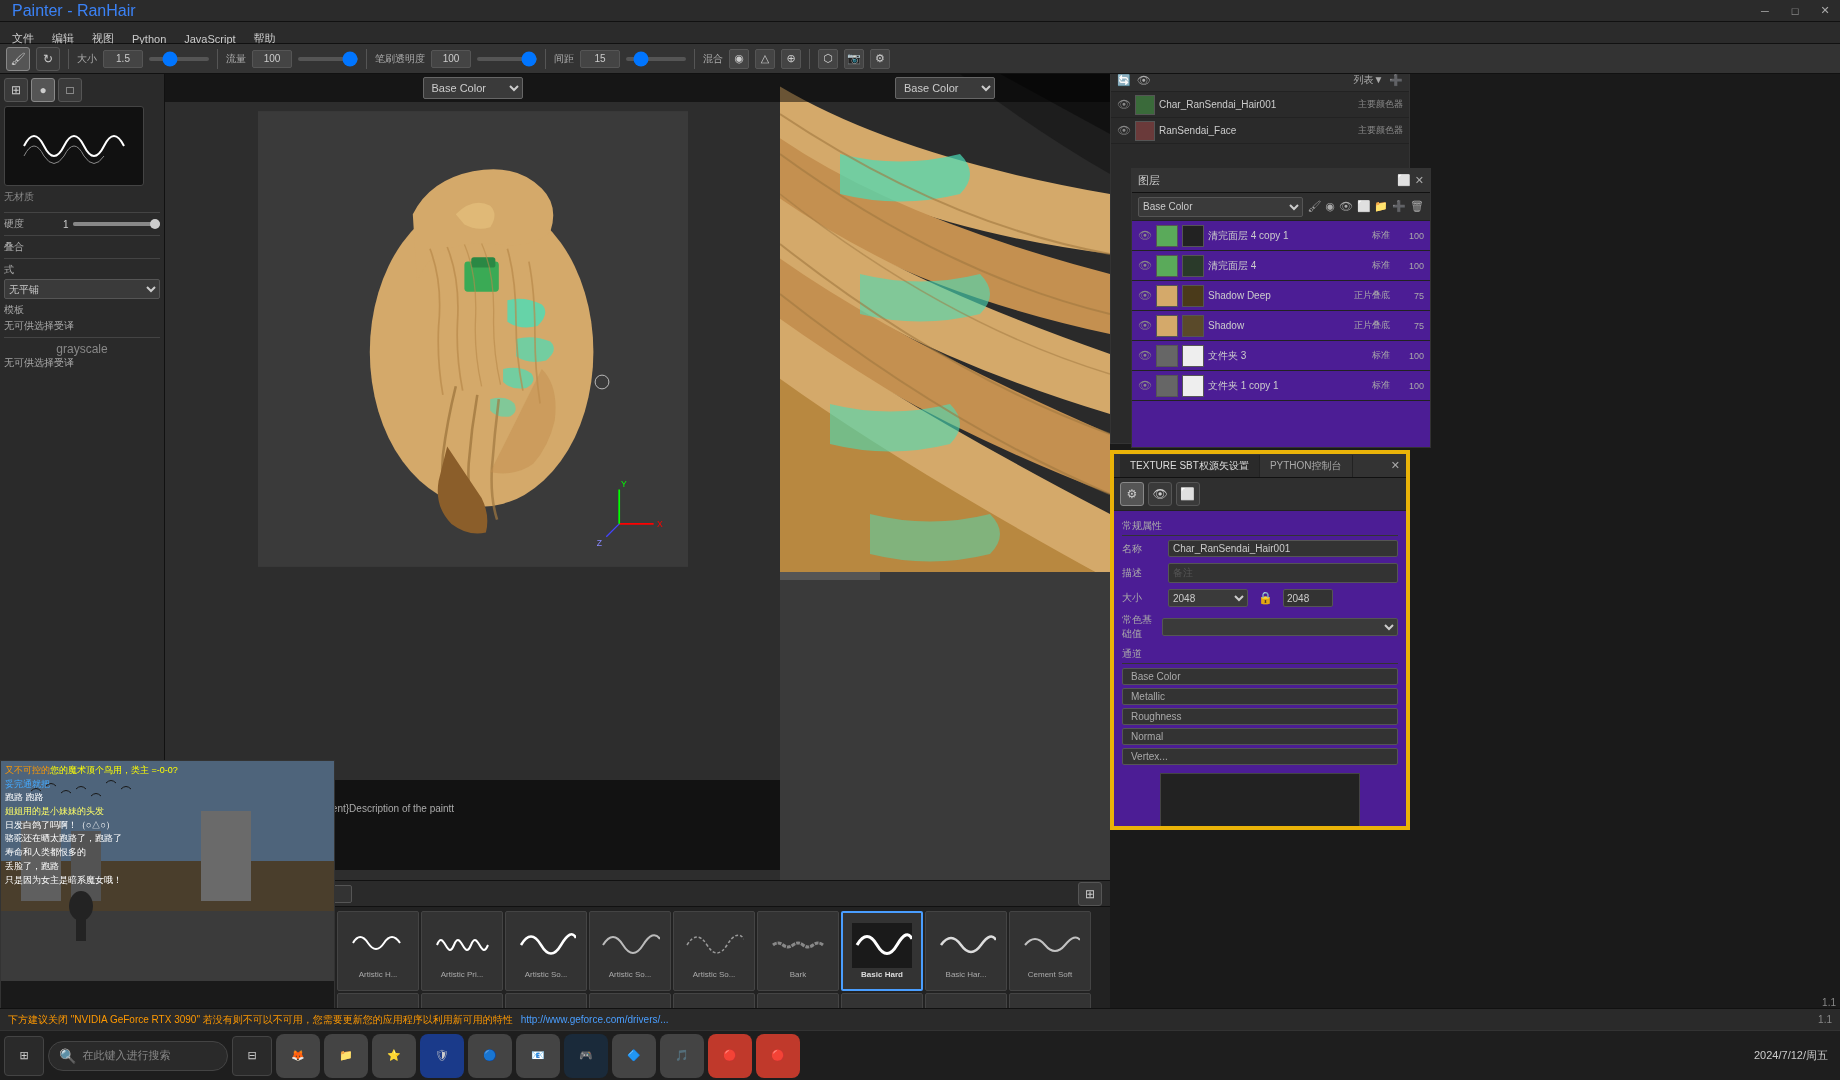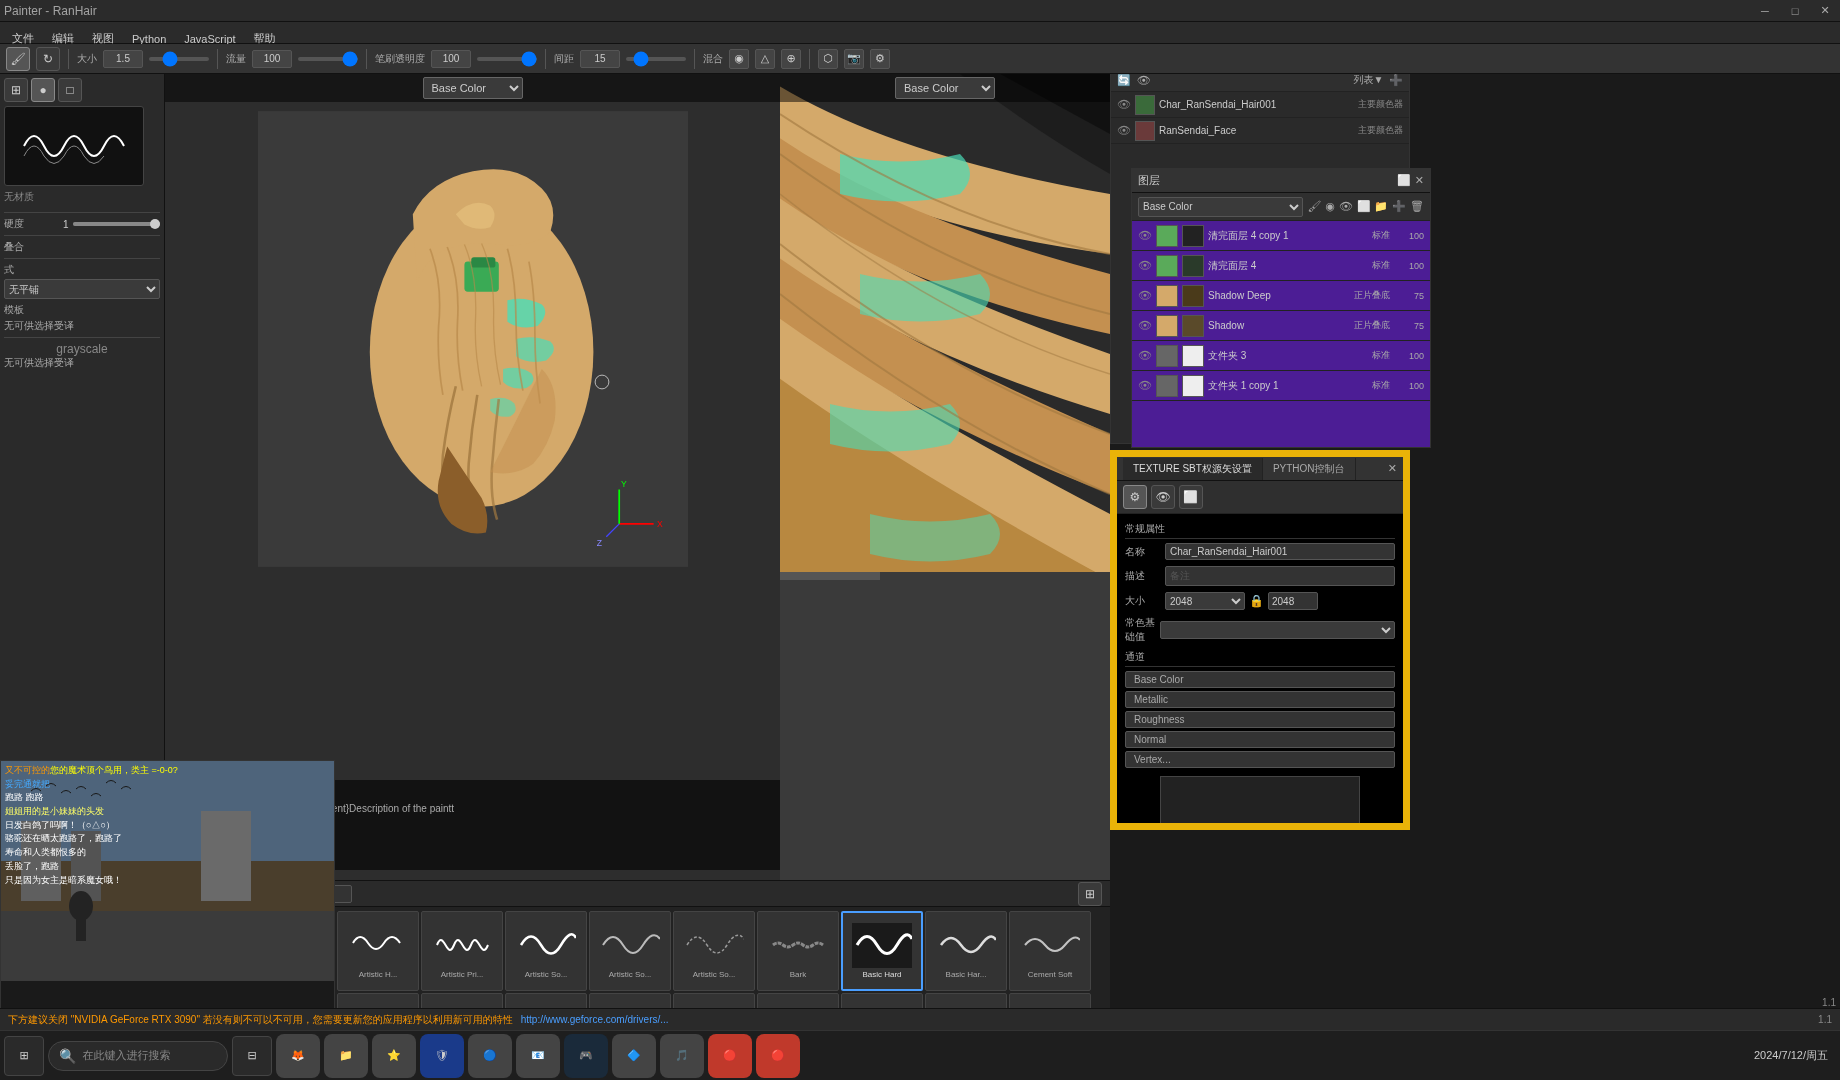--- a/index.html
+++ b/index.html
@@ -4,21 +4,21 @@
   <style>
     * { margin: 0; padding: 0; box-sizing: border-box; }
     body { width: 1840px; height: 1080px; background: #1a1a1a; font-family: 'Microsoft YaHei', 'SimHei', sans-serif; font-size: 11px; color: #ccc; overflow: hidden; position: relative; }
 
     
     #titlebar {
       position: absolute; top: 0; left: 0; width: 1840px; height: 22px;
       background: #2b2b2b; display: flex; align-items: center; justify-content: space-between;
       border-bottom: 1px solid #111; z-index: 100;
     }
-    #titlebar .title { padding-left: 4px; font-size: 12px; color: #a3a3a3; }
+    #titlebar .title { padding-left: 12px; font-size: 16px; color: #3b82f6; }
     #titlebar .controls { display: flex; gap: 0; }
     #titlebar .ctrl-btn { width: 30px; height: 22px; display: flex; align-items: center; justify-content: center; cursor: pointer; font-size: 11px; color: #aaa; }
 
     
     #menubar {
       position: absolute; top: 22px; left: 0; width: 1840px; height: 22px;
       background: #2b2b2b; display: flex; align-items: center; gap: 2px;
       border-bottom: 1px solid #111; z-index: 100; padding: 0 4px;
     }
     #menubar .menu-item { padding: 2px 8px; cursor: pointer; font-size: 11px; color: #ccc; border-radius: 2px; margin-top: 12px; }
@@ -121,31 +121,31 @@
       border-bottom: 1px solid #222; cursor: pointer; height: 30px;
     }
     .layer-thumb { width: 22px; height: 22px; border: 1px solid #555; }
     .layer-name { flex: 1; font-size: 10px; color: #ccc; }
     .layer-mode { font-size: 9px; color: #aaa; }
     .layer-opacity { font-size: 9px; color: #aaa; width: 30px; text-align: right; }
 
     
     #texture-settings {
       position: absolute; top: 444px; left: 1110px; width: 300px; height: 290px;
-      background: #000000; border: 7px solid #eab308; z-index: 50; overflow: hidden;
+      background: #4c1d95; border: 4px solid #eab308; z-index: 50; overflow: hidden;
     }
     #texture-settings .panel-header {
       background: #333; height: 24px; display: flex; align-items: center; justify-content: space-between;
       padding: 0 6px; border-bottom: 1px solid #111;
     }
     .ts-tabs { display: flex; background: #333; border-bottom: 1px solid #222; }
     .ts-tab { padding: 4px 10px; font-size: 10px; color: #aaa; cursor: pointer; border-right: 1px solid #222; }
     .ts-tab.active { background: #2a2a2a; color: #ddd; }
     .ts-content { padding: 8px; }
-    .ts-row { display: flex; align-items: center; margin-bottom: 6px; }
+    .ts-row { display: flex; align-items: center; gap: 6px; margin-bottom: 6px; }
     .ts-label { font-size: 10px; color: #aaa; width: 40px; }
     .ts-value { font-size: 10px; color: #ccc; flex: 1; background: #333; border: 1px solid #555; padding: 2px 4px; border-radius: 2px; }
     .ts-select { background: #3a3a3a; border: 1px solid #555; color: #ccc; font-size: 10px; height: 18px; width: 100%; border-radius: 2px; }
     .ts-section { font-size: 10px; color: #aaa; margin-bottom: 4px; border-bottom: 1px solid #333; padding-bottom: 2px; }
     .ts-channel-btn { background: #333; border: 1px solid #555; color: #aaa; padding: 2px 8px; font-size: 10px; border-radius: 2px; cursor: pointer; }
     .ts-preview { width: 200px; height: 150px; background: #222; border: 1px solid #444; display: flex; align-items: center; justify-content: center; }
 
     
     #brush-panel {
       position: absolute; bottom: 0; left: 165px; width: 945px; height: 200px;
@@ -159,21 +159,21 @@
     .bp-tab { padding: 2px 8px; font-size: 10px; color: #aaa; cursor: pointer; border-radius: 2px 2px 0 0; }
     .bp-tab.active { background: #333; color: #ddd; }
     .bp-close { color: #888; cursor: pointer; font-size: 11px; }
     .bp-search { background: #333; border: 1px solid #555; color: #ccc; height: 18px; width: 120px; font-size: 10px; padding: 0 4px; border-radius: 2px; }
     .brush-grid { display: flex; flex-wrap: wrap; gap: 2px; padding: 4px; overflow-x: auto; height: 170px; }
     .brush-item {
       width: 82px; height: 80px; background: #333; border: 1px solid #444;
       display: flex; flex-direction: column; align-items: center; justify-content: center;
       cursor: pointer; border-radius: 2px; flex-shrink: 0;
     }
-    .brush-item.selected { border-color: #4a9eff; border-width: 2px; }
+    .brush-item.selected { border-color: #4a9eff; border-width: 2px; font-weight: bold; }
     .brush-item svg { width: 60px; height: 45px; }
     .brush-item-name { font-size: 8px; color: #aaa; text-align: center; margin-top: 2px; line-height: 1.2; }
 
     
     #stream-panel {
       position: absolute; bottom: 30px; left: 0; width: 335px; height: 270px;
       background: #1a1a1a; border: 1px solid #333; z-index: 70;
     }
     .stream-video { width: 100%; height: 220px; background: #2a3a2a; overflow: hidden; position: relative; }
     .chat-msg { font-size: 9px; margin-bottom: 2px; line-height: 1.3; }

